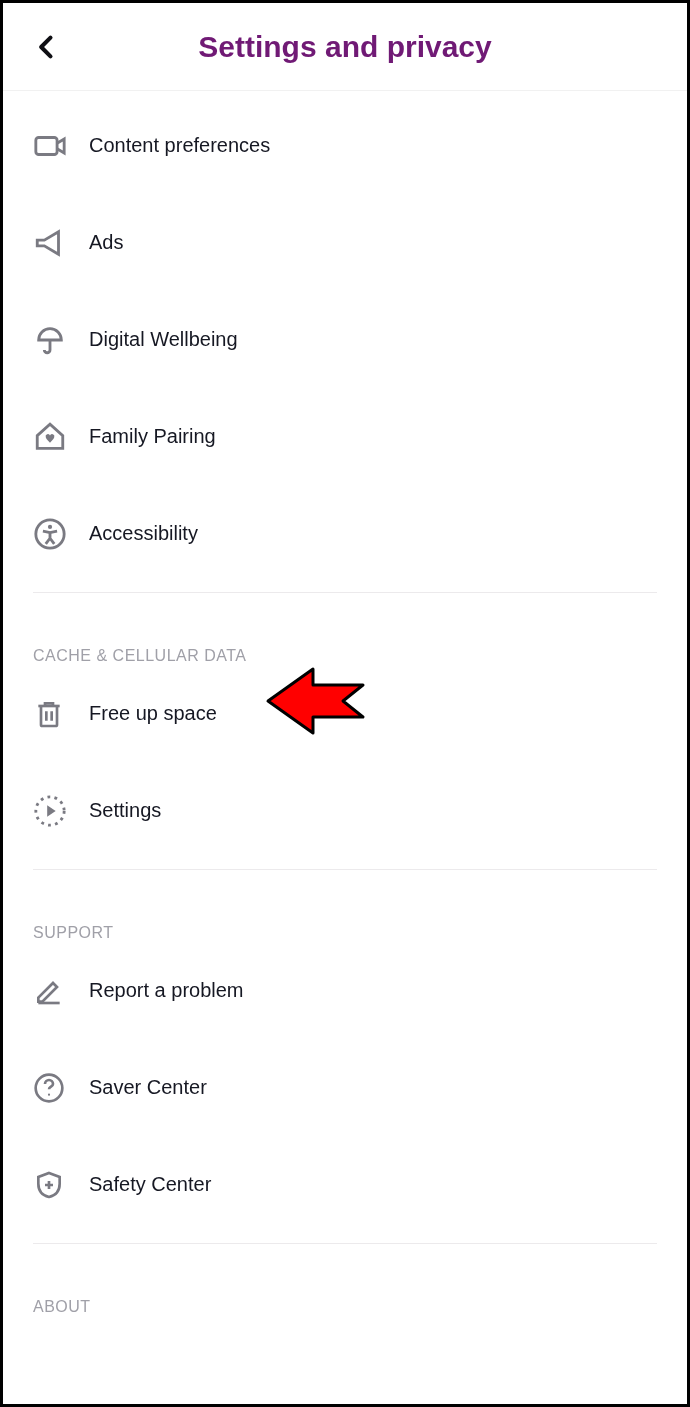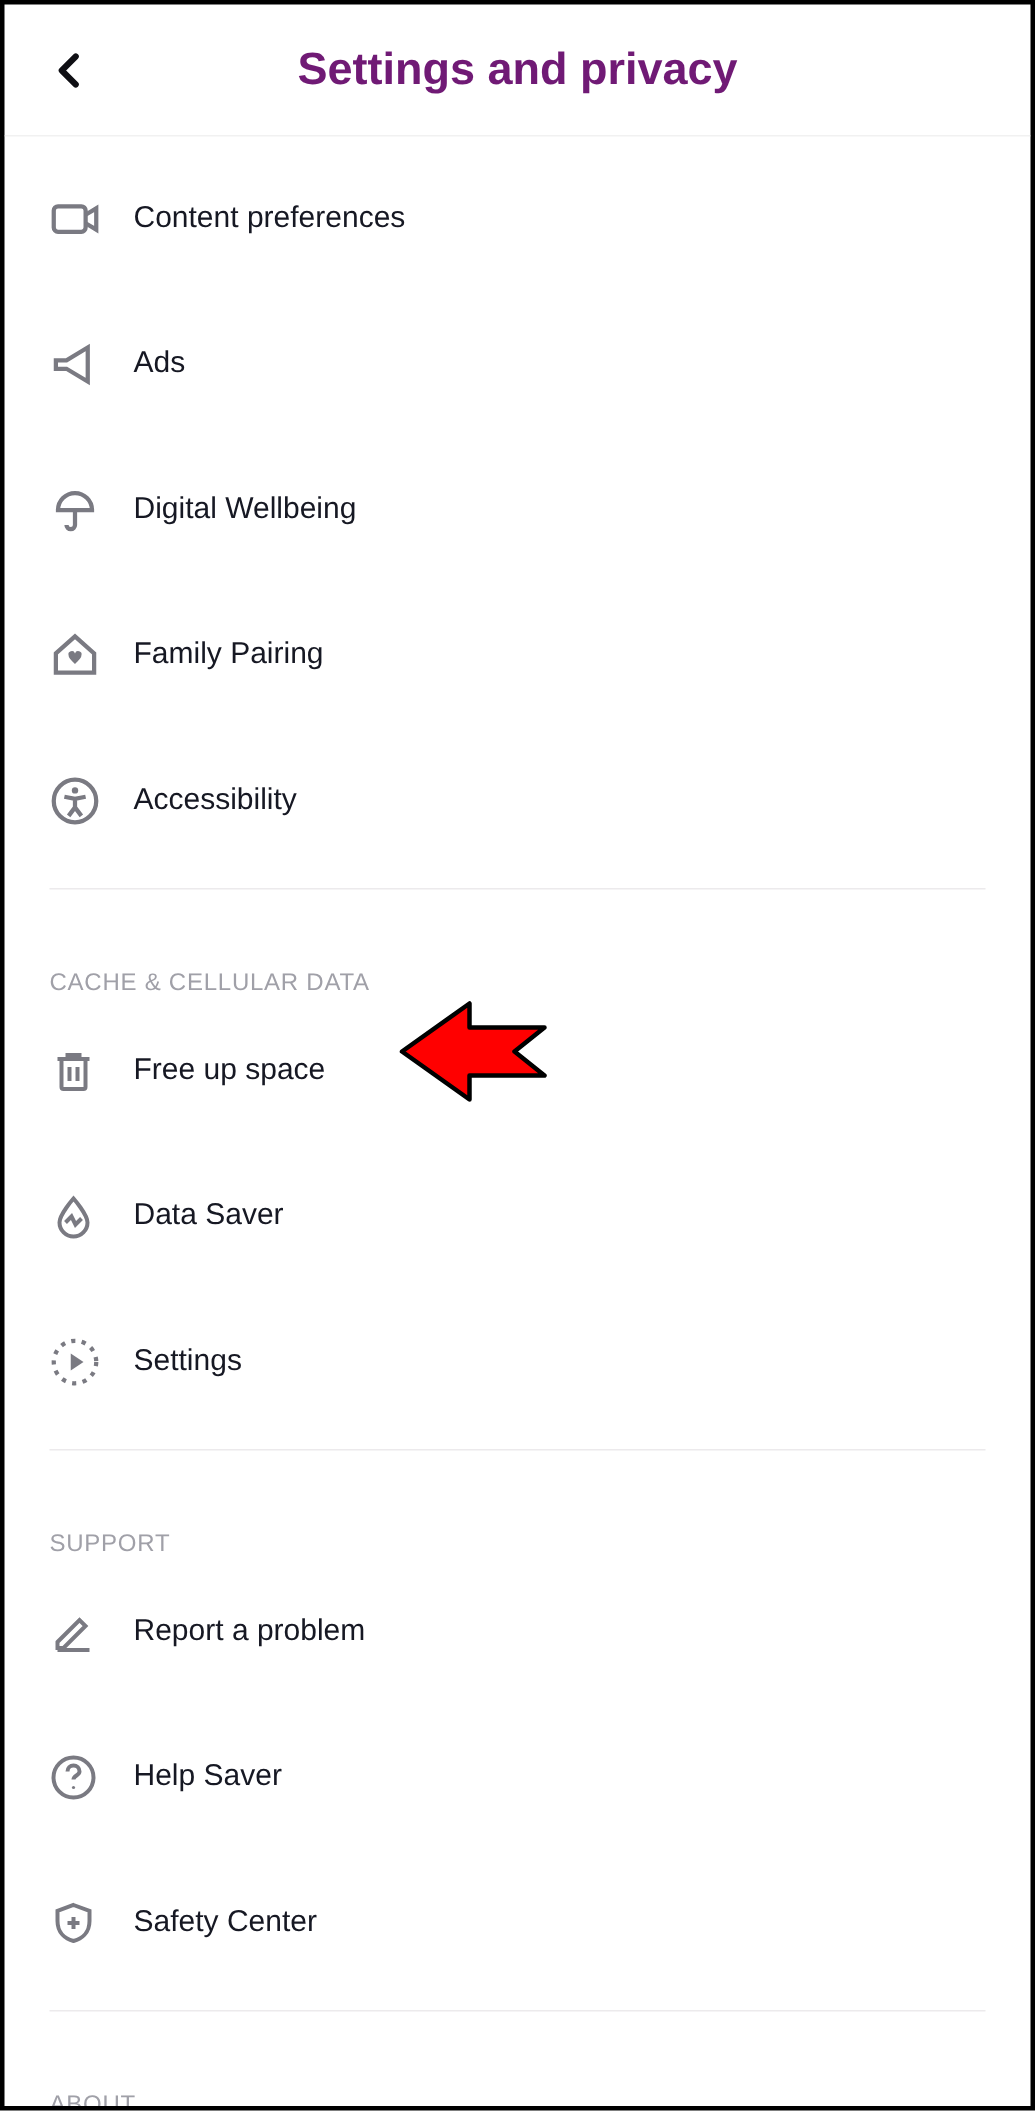--- a/index.html
+++ b/index.html
@@ -161,29 +161,20 @@
       <svg width="32" height="32" viewBox="0 0 24 24">
           <path d="M4 6 L20 6"></path>
           <path d="M9 6 L9 4 L15 4 L15 6"></path>
           <path d="M6 6 L6 20 A1 1 0 0 0 7 21 L17 21 A1 1 0 0 0 18 20 L18 6"></path>
           <path d="M10 10 L10 17 M14 10 L14 17"></path>
         </svg>
     </span>
     <span class="label">Free up space</span>
   </div>
 
-  <div class="row">
-    <span class="icon-wrap">
-      <svg width="32" height="32" viewBox="0 0 24 24">
-          <path d="M12 3 C12 3 5 11 5 15 A7 7 0 0 0 19 15 C19 11 12 3 12 3 Z"></path>
-          <path d="M8 15 L11 12 L13 16 L16 13"></path>
-        </svg>
-    </span>
-    <span class="label">Data Saver</span>
-  </div>
 
   <div class="row">
     <span class="icon-wrap">
       <svg width="34" height="34" viewBox="0 0 24 24">
           <circle cx="12" cy="12" r="10" stroke-dasharray="2 3"></circle>
           <path d="M10 8 L16 12 L10 16 Z" fill="#7a7a82" stroke="none"></path>
         </svg>
     </span>
     <span class="label">Settings</span>
   </div>
@@ -203,21 +194,21 @@
   </div>
 
   <div class="row">
     <span class="icon-wrap">
       <svg width="32" height="32" viewBox="0 0 24 24">
           <circle cx="12" cy="12" r="10"></circle>
           <path d="M9 9 A3 3 0 0 1 15 9 C15 11 12 11 12 13"></path>
           <circle cx="12" cy="17" r="0.8" fill="#7a7a82" stroke="none"></circle>
         </svg>
     </span>
-    <span class="label">Help Saver</span>
+    <span class="label">Saver Center</span>
   </div>
 
   <div class="row">
     <span class="icon-wrap">
       <svg width="32" height="32" viewBox="0 0 24 24">
           <path d="M12 3 L20 6 L20 11 C20 17 16 20 12 21 C8 20 4 17 4 11 L4 6 Z"></path>
           <path d="M12 9 L12 15 M9 12 L15 12"></path>
         </svg>
     </span>
     <span class="label">Safety Center</span>

